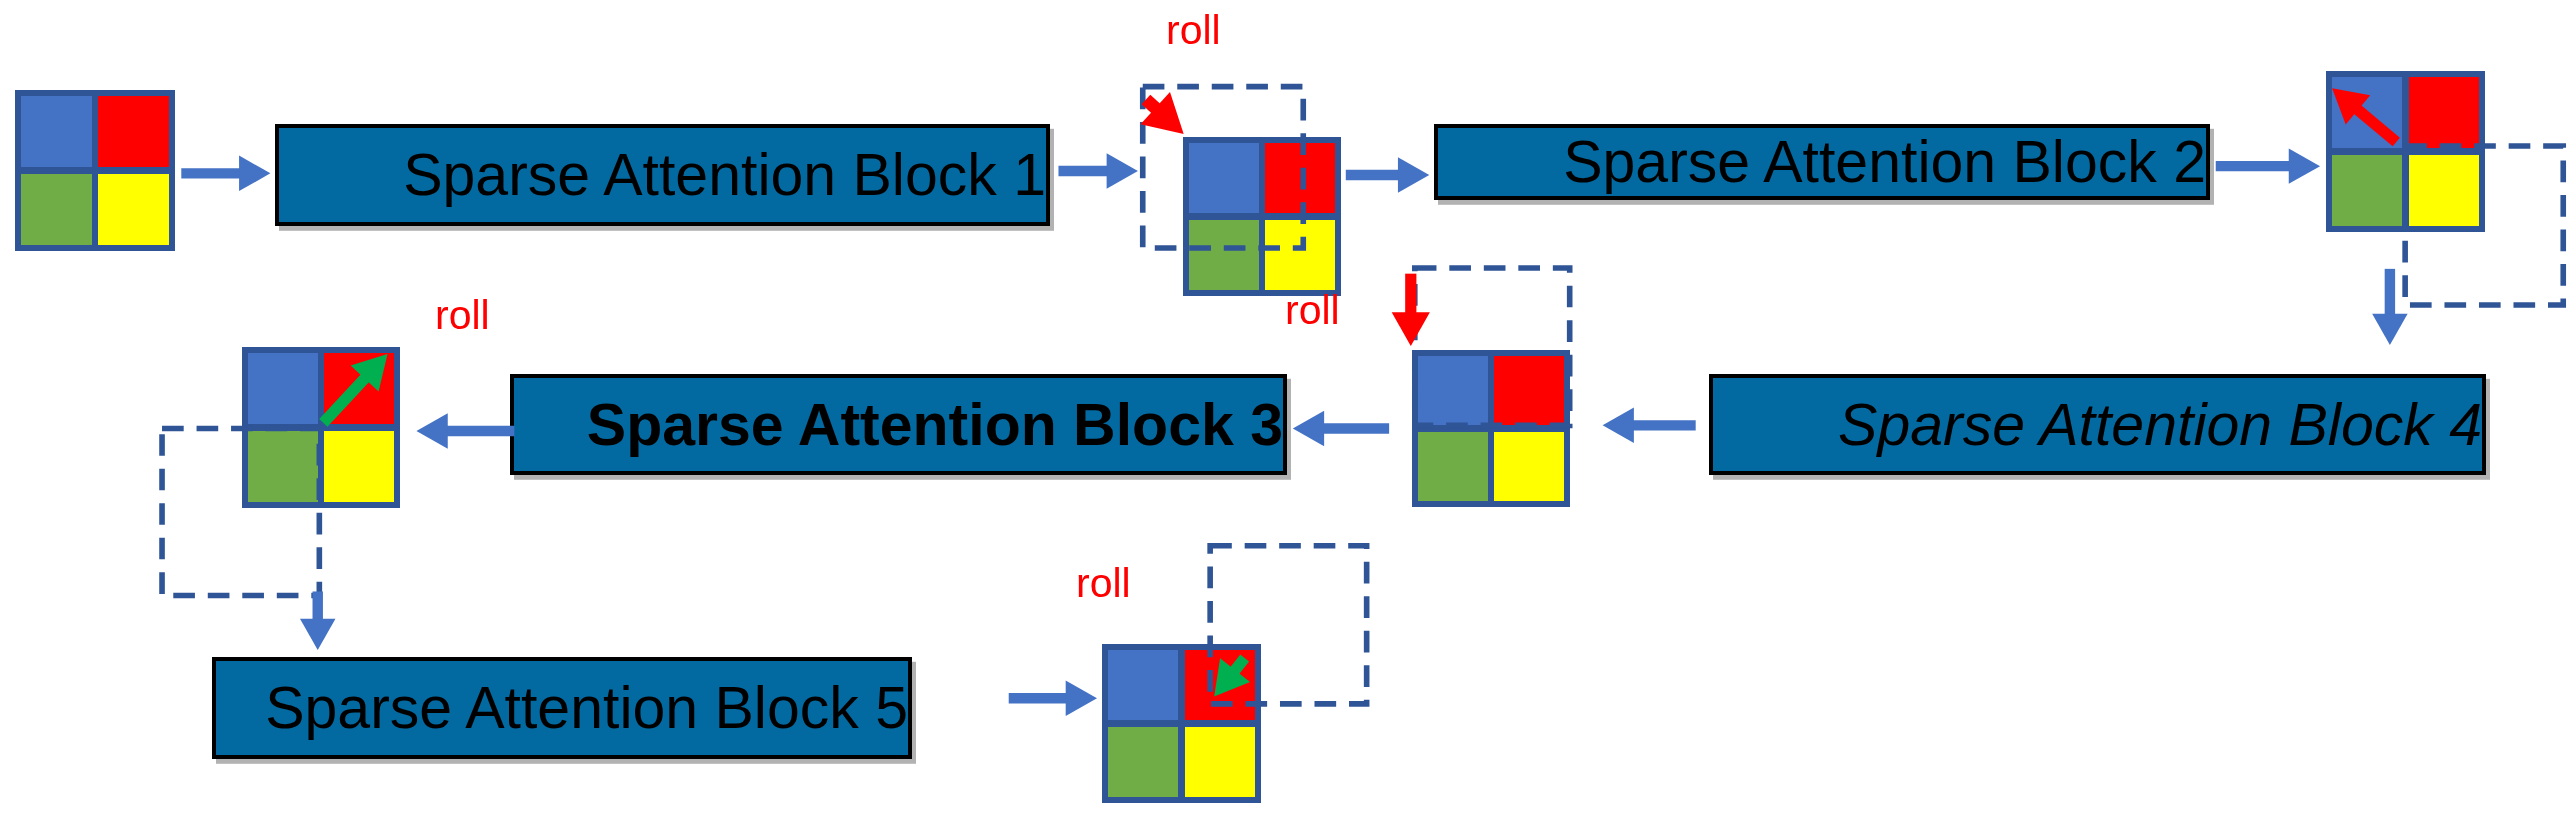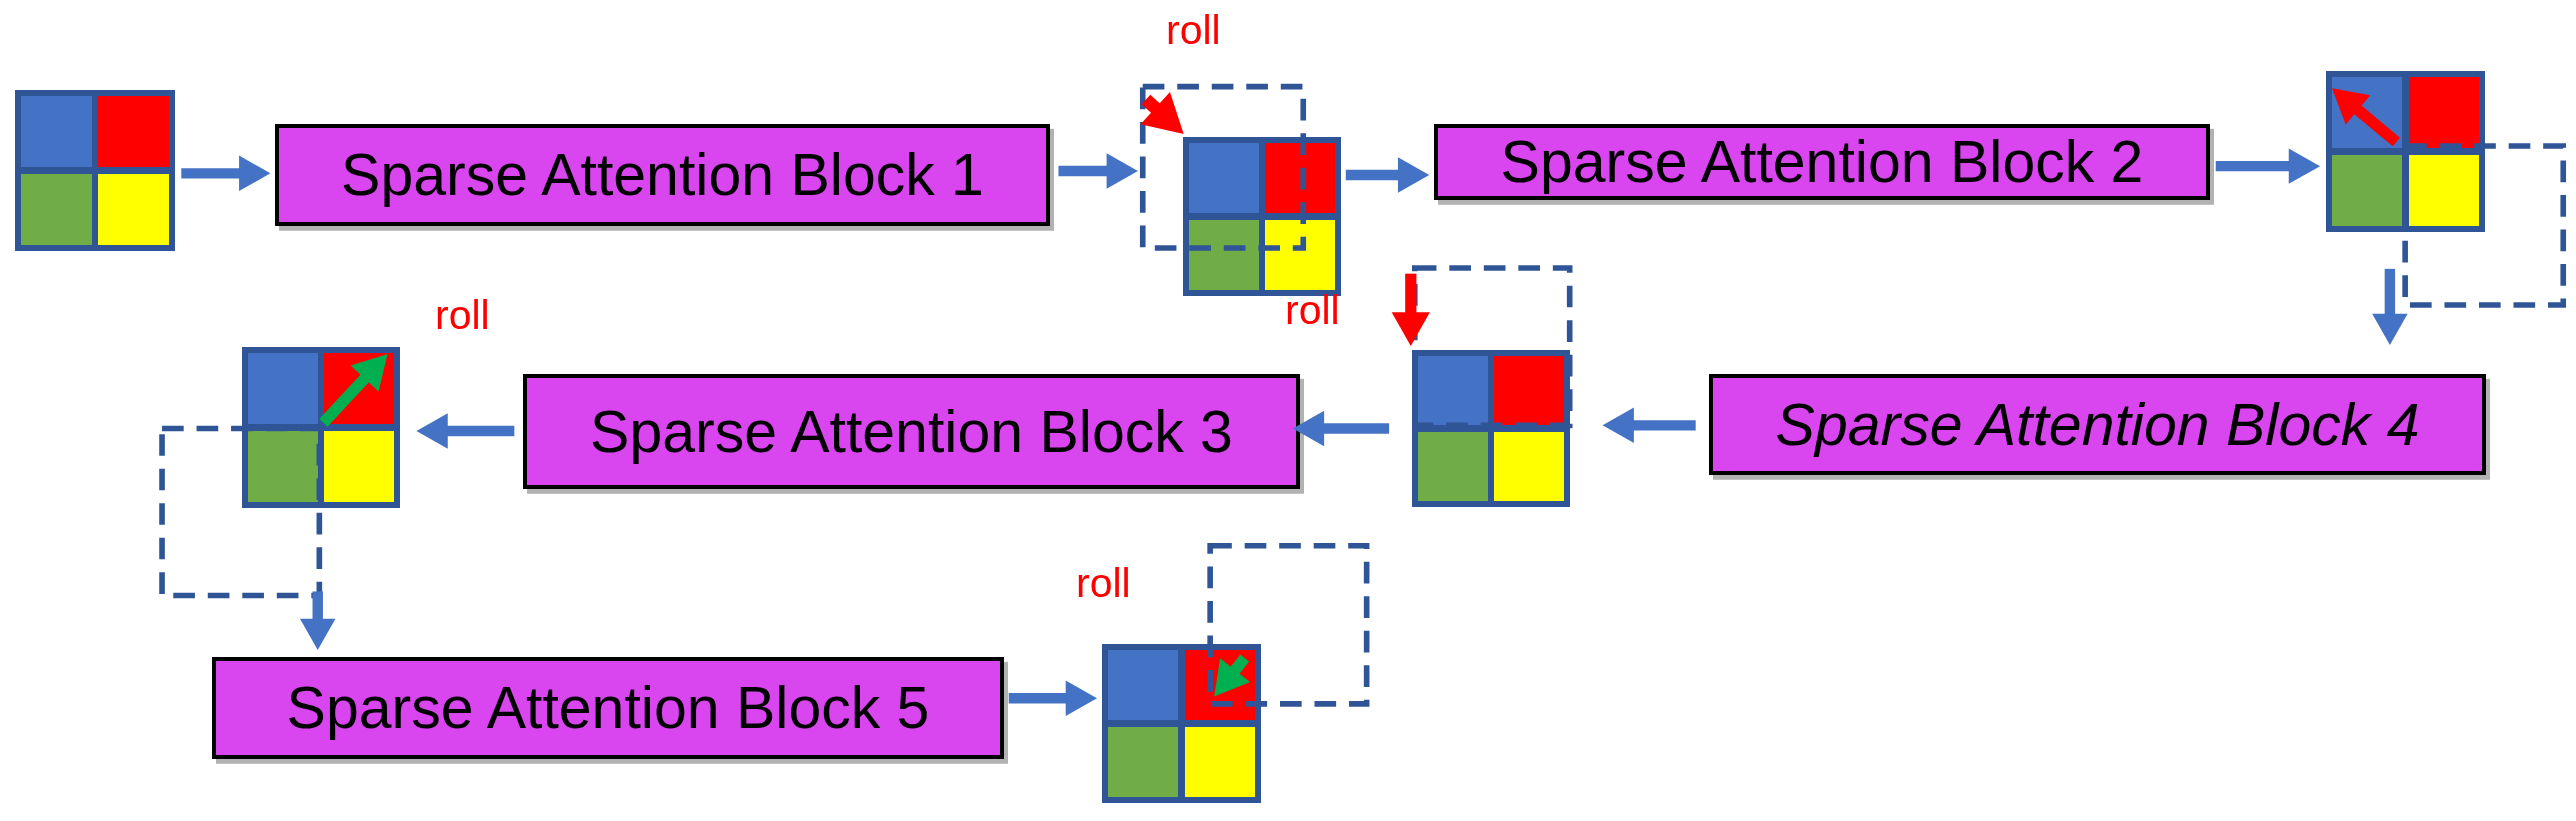--- a/index.html
+++ b/index.html
@@ -9,24 +9,24 @@
     background: #FFFFFF;
     font-family: "Liberation Sans", sans-serif;
     overflow: hidden;
   }
   #overlay {
     position: absolute; left: 0; top: 0; z-index: 3;
     pointer-events: none;
   }
   .sab-box {
     position: absolute; z-index: 2;
-    background: #d946ef;
+    background: #0369a1;
     border: 4px solid #000000;
     box-sizing: border-box;
-    display: flex; align-items: center; justify-content: center;
+    display: flex; align-items: center; justify-content: flex-end;
     box-shadow: 4px 4.8px 0 rgba(0,0,0,0.30);
   }
   .sab-label {
     font-size: 59px;
     color: #000000;
     white-space: nowrap;
   }
   .qgrid {
     position: absolute; z-index: 1;
     display: grid;
@@ -118,29 +118,29 @@
   </svg>
 
 <div class="sab-box" style="left:275px; top:124px; width:775px; height:102px;">
   <span class="sab-label">Sparse Attention Block 1</span>
 </div>
 
 <div class="sab-box" style="left:1434px; top:124px; width:776px; height:76px;">
   <span class="sab-label">Sparse Attention Block 2</span>
 </div>
 
-<div class="sab-box" style="left:523px; top:374px; width:777px; height:115px;">
+<div class="sab-box" style="left:510px; top:374px; width:777px; height:101px;font-weight:bold;">
   <span class="sab-label">Sparse Attention Block 3</span>
 </div>
 
 <div class="sab-box" style="left:1709px; top:374px; width:777px; height:101px;font-style:italic;">
   <span class="sab-label">Sparse Attention Block 4</span>
 </div>
 
-<div class="sab-box" style="left:212px; top:657px; width:792px; height:102px;">
+<div class="sab-box" style="left:212px; top:657px; width:700px; height:102px;">
   <span class="sab-label">Sparse Attention Block 5</span>
 </div>
 
 <div class="qgrid" style="left: 15.3px; top: 90px; width: 160px; height: 161px; border-color: rgb(47, 85, 151); background: rgb(47, 85, 151);">
     <div class="cell" style="background: rgb(68, 114, 196);"></div>
     <div class="cell" style="background: rgb(255, 0, 0);"></div>
     <div class="cell" style="background: rgb(112, 173, 71);"></div>
     <div class="cell" style="background: rgb(255, 255, 0);"></div>
   </div>
 <div class="qgrid" style="left: 1183px; top: 137px; width: 158px; height: 159px; border-color: rgb(47, 85, 151); background: rgb(47, 85, 151);">

